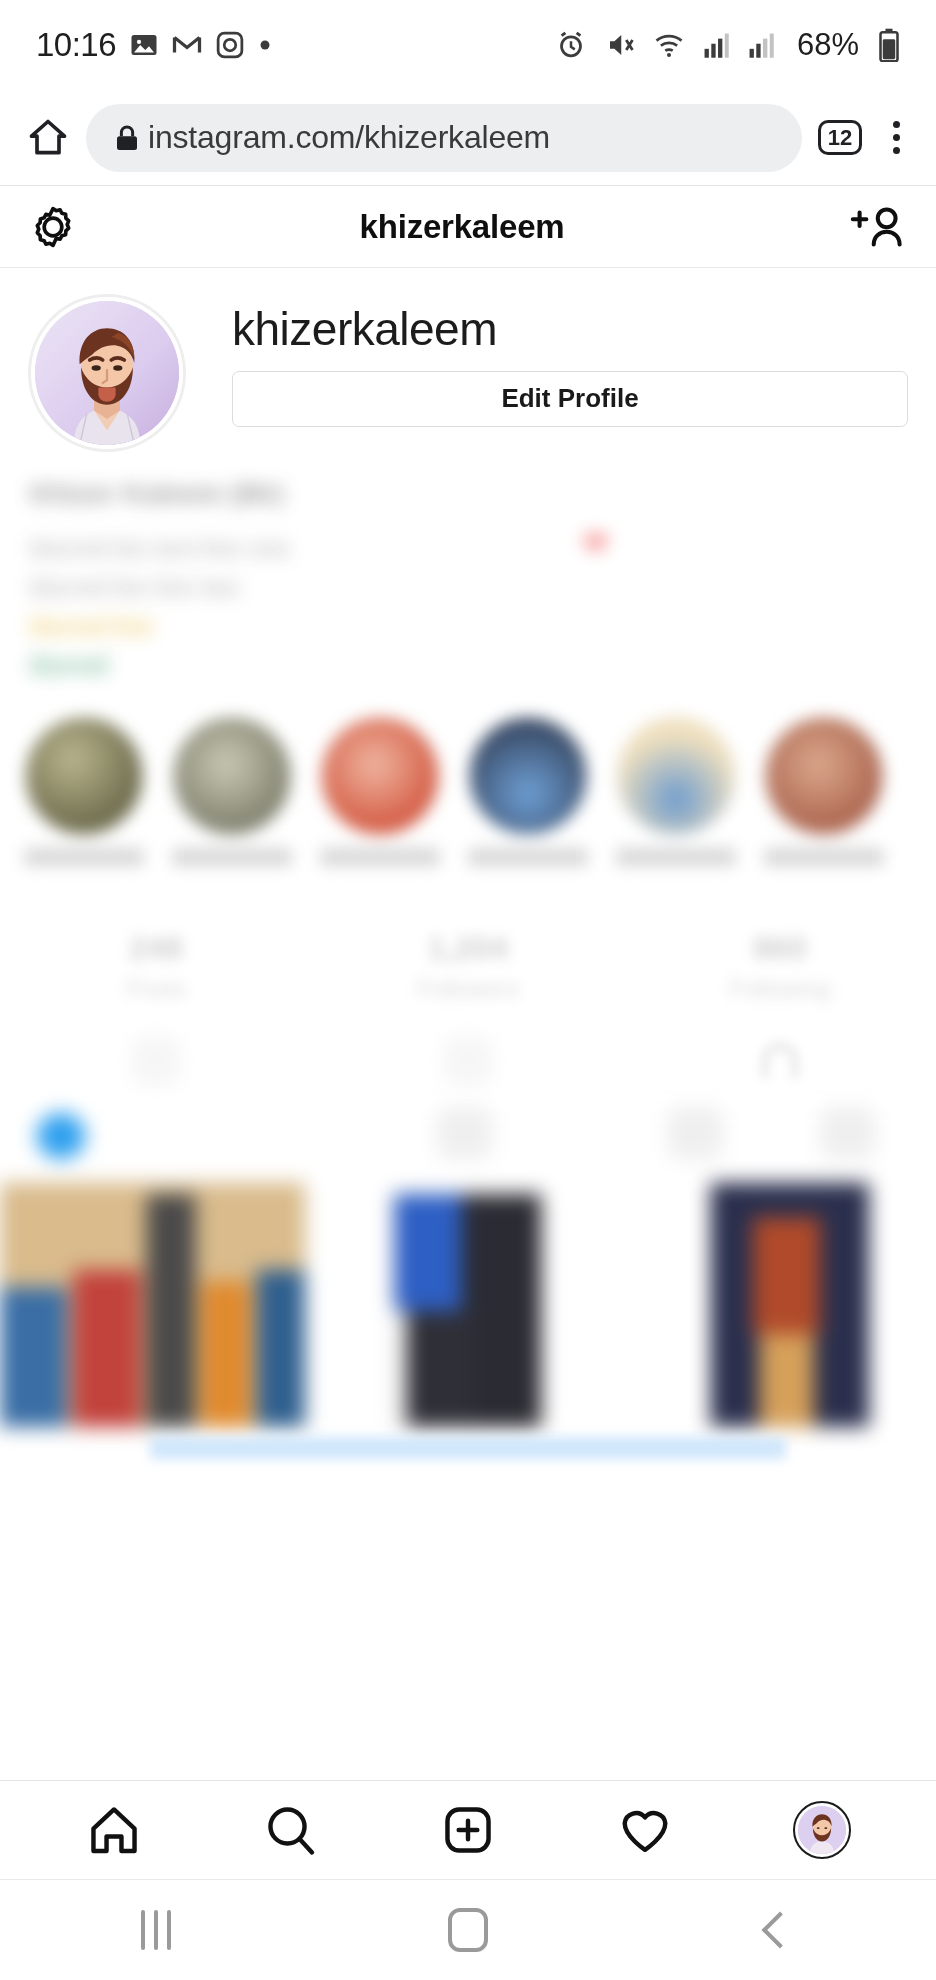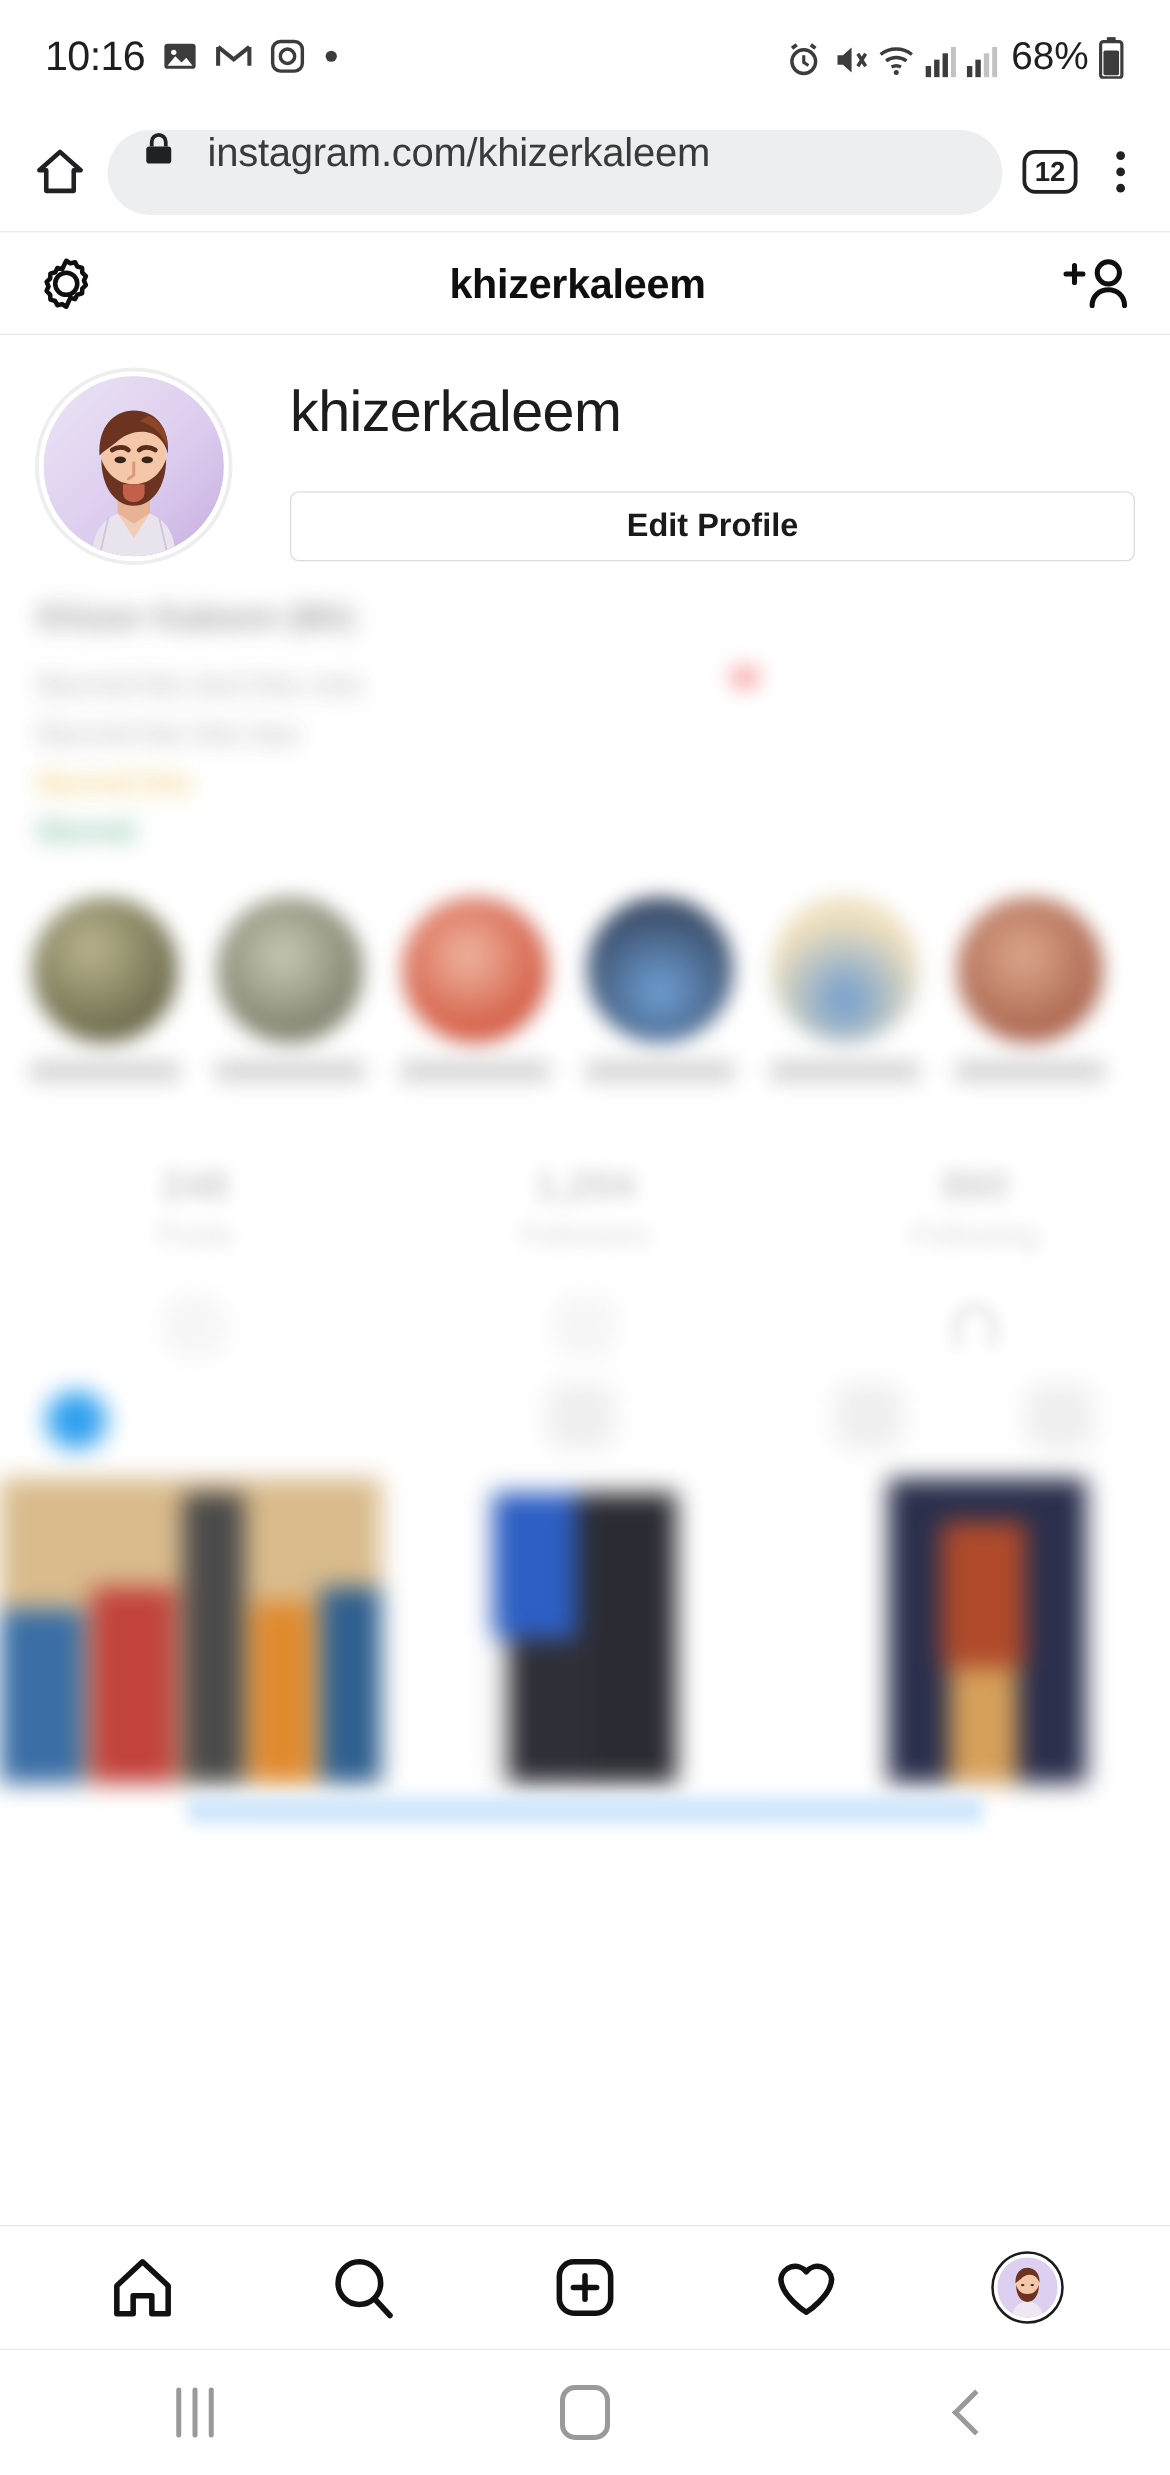--- a/index.html
+++ b/index.html
@@ -12,33 +12,33 @@
   #screen { position: relative; width: 936px; height: 1980px; background:#fff; }
 
   
   .statusbar {
     height: 90px; display: flex; align-items: center;
     padding: 10px 36px; background:#fff; color:#2b2b2b;
   }
   .sb-left { display:flex; align-items:center; gap:13px; flex:0 0 auto; }
   .sb-time { font-size:33px; letter-spacing:-0.5px; color:#1f1f1f; font-family:"Liberation Sans",sans-serif; }
   .sb-spacer { flex:1 1 auto; }
-  .sb-right { display:flex; align-items:flex-end; gap:7px; }
+  .sb-right { display:flex; align-items:center; gap:19px; }
   .sb-batt-text { font-size:31px; color:#1f1f1f; margin-left:4px; }
   .ico { display:inline-block; line-height:0; }
 
   
   .browserbar {
     height: 96px; display:flex; align-items:center;
     padding: 0 22px 0 26px; gap: 16px; background:#fff;
     border-bottom: 1px solid #e3e3e3;
   }
   .omnibox {
     flex: 1 1 auto; height: 68px; background:#eceef0; border-radius:34px;
-    display:flex; padding: 0 26px; gap: 24px; overflow:hidden;
+    display:flex; align-items:center; padding: 0 26px; gap: 6px; overflow:hidden;
     min-width:0;
   }
   .omnibox .url {
     font-size: 32px; color:#3a3a3a; white-space:nowrap; overflow:hidden;
     letter-spacing:-0.2px;
   }
   .tabcount {
     width:44px; height:35px; border:3.5px solid #202124; border-radius:10px;
     display:flex; align-items:center; justify-content:center;
     font-size:22px; font-weight:bold; color:#202124; flex:0 0 auto;
@@ -60,21 +60,21 @@
     border: 3px solid #eeeeee; padding:4px; flex:0 0 auto;
     display:flex; align-items:center; justify-content:center;
   }
   .avatar {
     width:100%; height:100%; border-radius:50%; overflow:hidden; position:relative;
     background: linear-gradient(160deg,#e9e1f2 0%,#d9c9ec 55%,#c9b4e3 100%);
   }
   .profile-right { flex:1 1 auto; padding-left: 46px; padding-top: 10px; }
   .display-name { font-size:46px; font-weight:400; color:#1c1c1c; letter-spacing:-0.5px; line-height:1.1; }
   .edit-profile {
-    margin-top: 38px; height: 56px; width: 100%;
+    margin-top: 16px; height: 56px; width: 100%;
     border:1px solid #dcdcdc; border-radius:7px; background:#fff;
     display:flex; align-items:center; justify-content:center;
     font-size:26px; font-weight:bold; color:#1a1a1a;
   }
 
   
   .bio { padding: 26px 30px 0 30px; filter: blur(9px); opacity:.85; }
   .bio-name { font-size:28px; font-weight:bold; color:#8e8e8e; }
   .bio-line { font-size:25px; color:#a8a8a8; margin-top:10px; }
   .bio-line.short { width:40%; }

